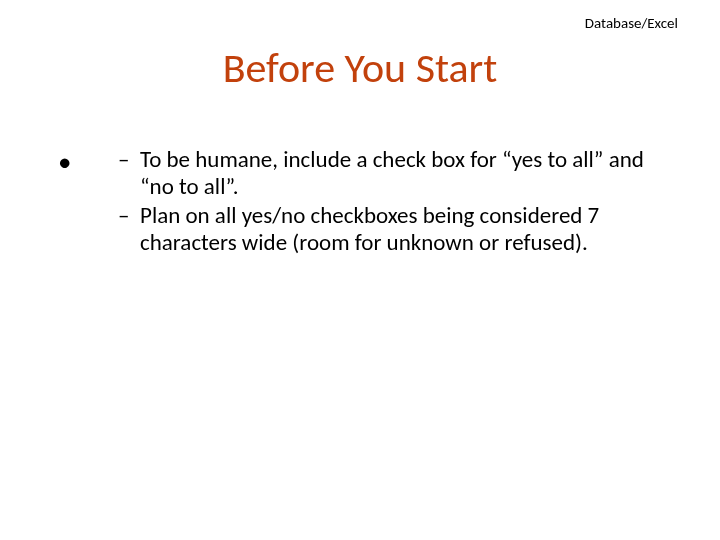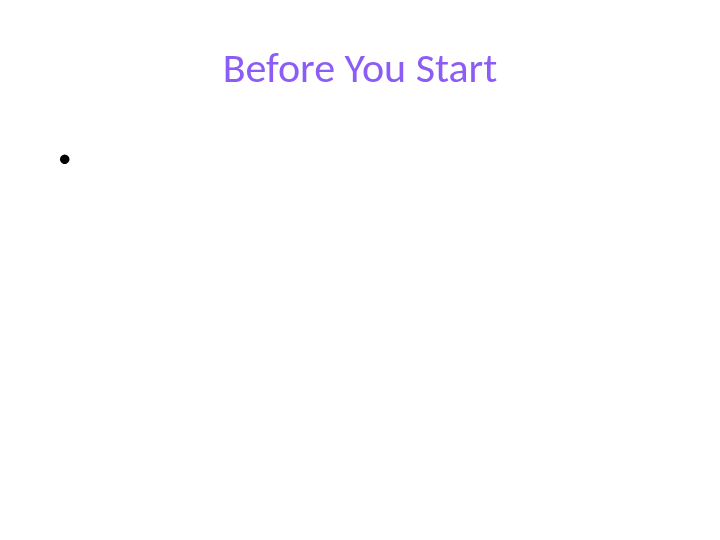--- a/index.html
+++ b/index.html
@@ -26,21 +26,21 @@
     color: #000;
   }
   .title {
     position: absolute;
     top: 42px;
     left: 0;
     width: 720px;
     text-align: center;
     font-size: 42px;
     font-weight: 400;
-    color: #8b5cf6;
+    color: #c2410c;
   }
   .body {
     position: absolute;
     top: 140px;
     left: 54px;
     right: 54px;
   }
   ul.level1 {
     list-style: none;
     margin: 0;
@@ -80,23 +80,32 @@
     top: 0;
     font-size: 23px;
     line-height: 1.18;
   }
 </style>
 </head>
 <body>
 
 <div class="slide">
 
+  <div class="header-label">Database/Excel</div>
 
   <div class="title">Before You Start</div>
 
   <div class="body">
     <ul class="level1">
       <li>
+        <ul class="level2">
+          <li>
+            <span>To be humane, include a check box for “yes to all” and “no to all”.</span>
+          </li>
+          <li>
+            <span>Plan on all yes/no checkboxes being considered 7 characters wide (room for unknown or refused).</span>
+          </li>
+        </ul>
       </li>
     </ul>
   </div>
 
 </div>
 
 </body></html>

